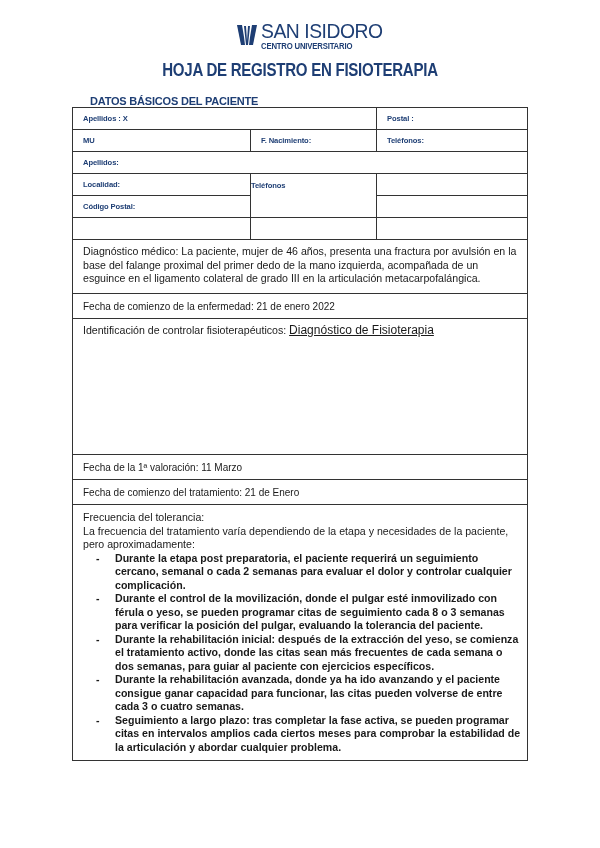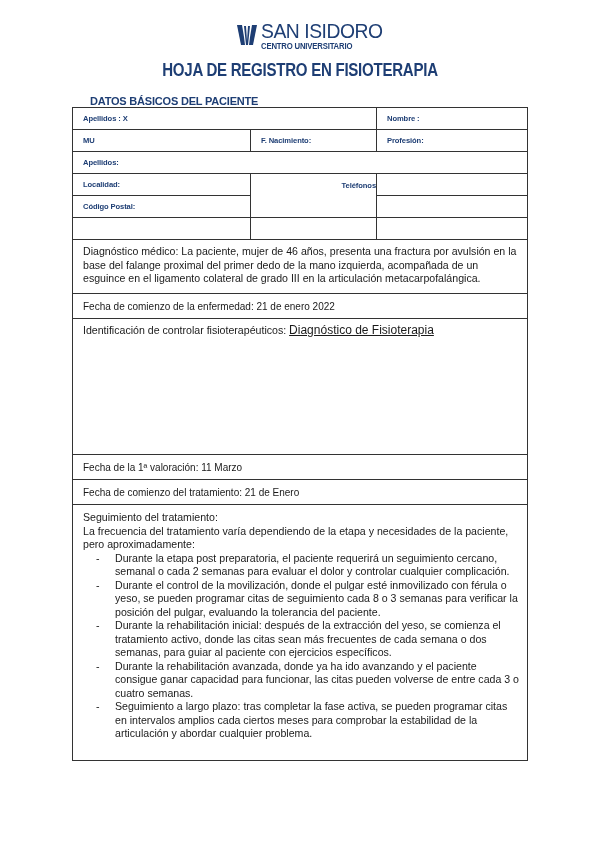--- a/index.html
+++ b/index.html
@@ -8,26 +8,26 @@
   .logo-icon { width:22px; height:24px; margin-right:3px; }
   .logo-text { display:flex; flex-direction:column; line-height:1; color:#1e3e74; }
   .logo-name { font-size:21px; letter-spacing:-0.5px; font-weight:normal; transform:scaleX(0.92); transform-origin:left; }
   .logo-sub { font-size:8.6px; font-weight:bold; letter-spacing:-0.2px; margin-top:1px; transform:scaleX(0.9); transform-origin:left; }
   .doc-title { position:absolute; left:0; width:600px; top:60px; text-align:center; font-size:17.5px; font-weight:bold; color:#1e3e74; letter-spacing:-0.3px; transform:scaleX(0.86); transform-origin:center; }
   .section-title { position:absolute; left:74px; top:95px; font-size:11px; font-weight:bold; color:#1e3e74; letter-spacing:-0.2px;margin-left:16px; }
   table.grid { position:absolute; left:72px; top:107px; width:455px; border-collapse:collapse; table-layout:fixed; }
   table.grid td { border:1.4px solid #333; padding:0 0 0 10px; vertical-align:middle; }
   .lbl { font-size:7.6px; color:#1e3e74; font-weight:bold; letter-spacing:-0.1px; }
   .sm-row td { height:21px; }
-  .tel-cell { vertical-align:top !important; text-align:right; padding:7px 0 0 0 !important; }
+  .tel-cell { vertical-align:top !important; text-align:left; padding:7px 0 0 0 !important; }
   .big { font-size:10.6px; line-height:13.5px; color:#1a1a1a; padding:5px 6px 5px 10px !important; vertical-align:top !important; }
   .big-plain { font-size:10px; color:#1a1a1a; padding:0 6px 0 10px !important; }
   .ident-val { font-size:12px;text-decoration:underline; }
   ul.freq { margin:0; padding:0 0 0 32px; list-style:none; }
-  ul.freq li { position:relative; }
+  ul.freq li { position:relative;font-weight:bold; }
   ul.freq li::before { content:"-"; position:absolute; left:-19px; }
 </style>
 </head>
 <body>
 
 <div class="logo">
   <svg class="logo-icon" viewBox="0 0 22 24">
     <path d="M1 2 L6 2 L8 14 L9 22 L5 22 L3 12 Z" fill="#1e3e74"></path>
     <path d="M21 2 L16 2 L14 14 L13 22 L17 22 L19 12 Z" fill="#1e3e74"></path>
     <path d="M8 3 L10 3 L11 18 L12 3 L14 3 L12 22 L10 22 Z" fill="#1e3e74"></path>
@@ -43,26 +43,26 @@
 
 <table class="grid">
   <colgroup>
       <col style="width:178px">
       <col style="width:126px">
       <col style="width:151px">
     </colgroup>
   <tbody>
       <tr class="sm-row">
     <td colspan="2" class="lbl">Apellidos : X</td>
-    <td class="lbl">Nombre :</td>
+    <td class="lbl">Postal :</td>
   </tr>
   <tr class="sm-row">
     <td class="lbl">MU</td>
     <td class="lbl">F. Nacimiento:</td>
-    <td class="lbl">Profesión:</td>
+    <td class="lbl">Teléfonos:</td>
   </tr>
   <tr class="sm-row">
     <td colspan="3" class="lbl">Apellidos:</td>
   </tr>
   <tr class="sm-row">
     <td class="lbl">Localidad:</td>
     <td rowspan="2" class="lbl tel-cell">Teléfonos</td>
     <td></td>
   </tr>
   <tr class="sm-row">
@@ -86,21 +86,21 @@
     </td>
   </tr>
   <tr>
     <td colspan="3" class="big-plain" style="height:24px">Fecha de la 1ª valoración: 11 Marzo</td>
   </tr>
   <tr>
     <td colspan="3" class="big-plain" style="height:24px">Fecha de comienzo del tratamiento: 21 de Enero</td>
   </tr>
   <tr>
     <td colspan="3" class="big" style="height:244px;padding-top:6px !important">
-      <div>Seguimiento del tratamiento:</div>
+      <div>Frecuencia del tolerancia:</div>
       <div>La frecuencia del tratamiento varía dependiendo de la etapa y necesidades de la paciente, pero aproximadamente:</div>
       <ul class="freq">
         <li>Durante la etapa post preparatoria, el paciente requerirá un seguimiento cercano, semanal o cada 2 semanas para evaluar el dolor y controlar cualquier complicación.</li>
         <li>Durante el control de la movilización, donde el pulgar esté inmovilizado con férula o yeso, se pueden programar citas de seguimiento cada 8 o 3 semanas para verificar la posición del pulgar, evaluando la tolerancia del paciente.</li>
         <li>Durante la rehabilitación inicial: después de la extracción del yeso, se comienza el tratamiento activo, donde las citas sean más frecuentes de cada semana o dos semanas, para guiar al paciente con ejercicios específicos.</li>
         <li>Durante la rehabilitación avanzada, donde ya ha ido avanzando y el paciente consigue ganar capacidad para funcionar, las citas pueden volverse de entre cada 3 o cuatro semanas.</li>
         <li>Seguimiento a largo plazo: tras completar la fase activa, se pueden programar citas en intervalos amplios cada ciertos meses para comprobar la estabilidad de la articulación y abordar cualquier problema.</li>
       </ul>
     </td>
   </tr>

